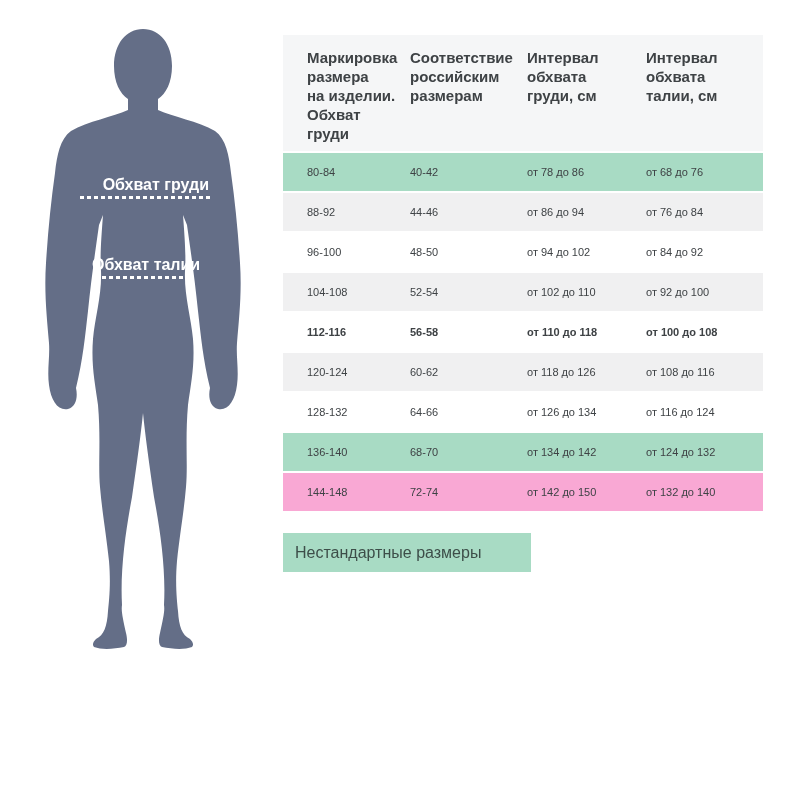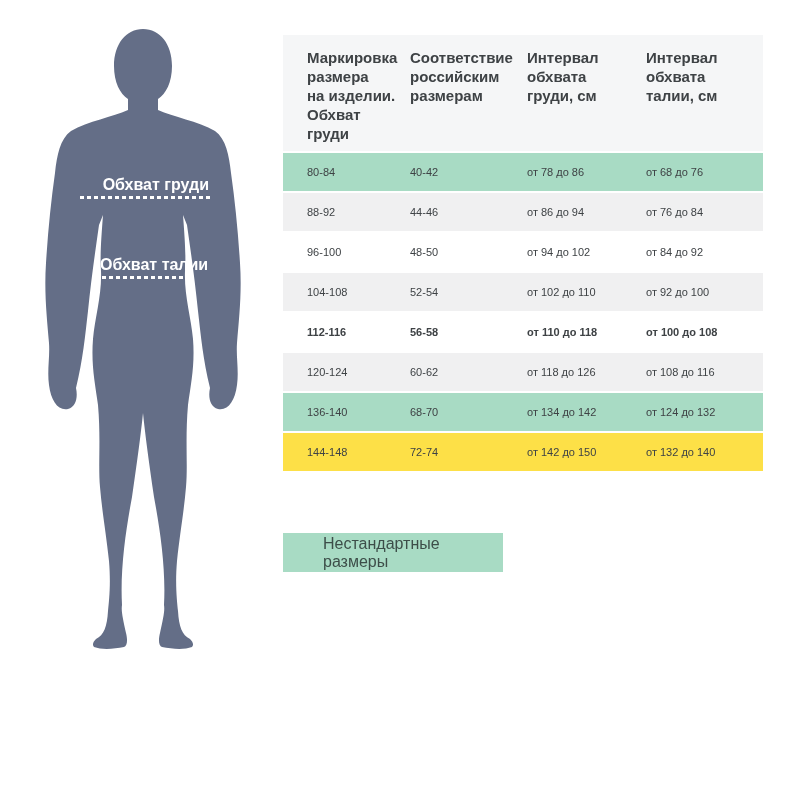--- a/index.html
+++ b/index.html
@@ -10,21 +10,21 @@
   }
   .stage { position: absolute; left: 0; top: 0; width: 800px; height: 800px; }
 
   
   .figure-svg { position: absolute; left: 33px; top: 29px; width: 220px; height: 620px; }
   .measure-label {
     position: absolute; color: #ffffff; font-weight: bold;
     font-size: 16px; line-height: 18px; text-align: right; white-space: nowrap;
   }
   .chest-label { left: 79px; top: 176px; width: 130px; }
-  .waist-label { left: 100px; top: 256px; width: 100px; }
+  .waist-label { left: 92px; top: 256px; width: 100px; }
   .measure-line {
     position: absolute; height: 3px;
     background: repeating-linear-gradient(90deg, #ffffff 0, #ffffff 4px, transparent 4px, transparent 7px);
   }
   .chest-line { left: 80px; top: 196px; width: 130px; }
   .waist-line { left: 95px; top: 276px; width: 98px; }
 
   
   .size-table { position: absolute; left: 283px; top: 35px; width: 480px; }
   .thead {
@@ -39,22 +39,22 @@
   .hcell.c0 { padding-left: 24px; }
   .trow {
     display: grid; grid-template-columns: 127px 117px 119px 117px;
     height: 38px; margin-bottom: 2px; align-items: center;
   }
   .tcell { font-size: 11px; color: #3E4245; box-sizing: border-box; }
   .tcell.c0 { padding-left: 24px; }
 
   
   .ns-button {
-    position: absolute; left: 283px; top: 533px; width: 220px; height: 39px;
-    display: flex; align-items: center; box-sizing: border-box; padding-left: 40px;
+    position: absolute; left: 283px; top: 533px; width: 248px; height: 39px;
+    display: flex; align-items: center; box-sizing: border-box; padding-left: 12px;
     font-size: 16px; color: #3D4E49; cursor: pointer; border: none;
   }
 </style>
 </head>
 <body>
 
 <div class="stage">
 
   <svg class="figure-svg" viewBox="0 0 220 620" aria-hidden="true">
     <path d="M110,0
@@ -166,27 +166,33 @@
           <div class="tcell c1">56-58</div>
           <div class="tcell c2">от 110 до 118</div>
           <div class="tcell c3">от 100 до 108</div>
         </div>
         <div class="trow" style="background: rgb(240, 240, 241);">
           <div class="tcell c0">120-124</div>
           <div class="tcell c1">60-62</div>
           <div class="tcell c2">от 118 до 126</div>
           <div class="tcell c3">от 108 до 116</div>
         </div>
+        <div class="trow" style="background: rgb(255, 255, 255);">
+          <div class="tcell c0">128-132</div>
+          <div class="tcell c1">64-66</div>
+          <div class="tcell c2">от 126 до 134</div>
+          <div class="tcell c3">от 116 до 124</div>
+        </div>
         <div class="trow" style="background: rgb(168, 219, 196);">
           <div class="tcell c0">136-140</div>
           <div class="tcell c1">68-70</div>
           <div class="tcell c2">от 134 до 142</div>
           <div class="tcell c3">от 124 до 132</div>
         </div>
-        <div class="trow" style="background: #fde047;">
+        <div class="trow" style="background: #f9a8d4;">
           <div class="tcell c0">144-148</div>
           <div class="tcell c1">72-74</div>
           <div class="tcell c2">от 142 до 150</div>
           <div class="tcell c3">от 132 до 140</div>
         </div>
       </div>
   </div>
 
   <div class="ns-button" style="background: rgb(168, 219, 196);">Нестандартные размеры</div>
 

